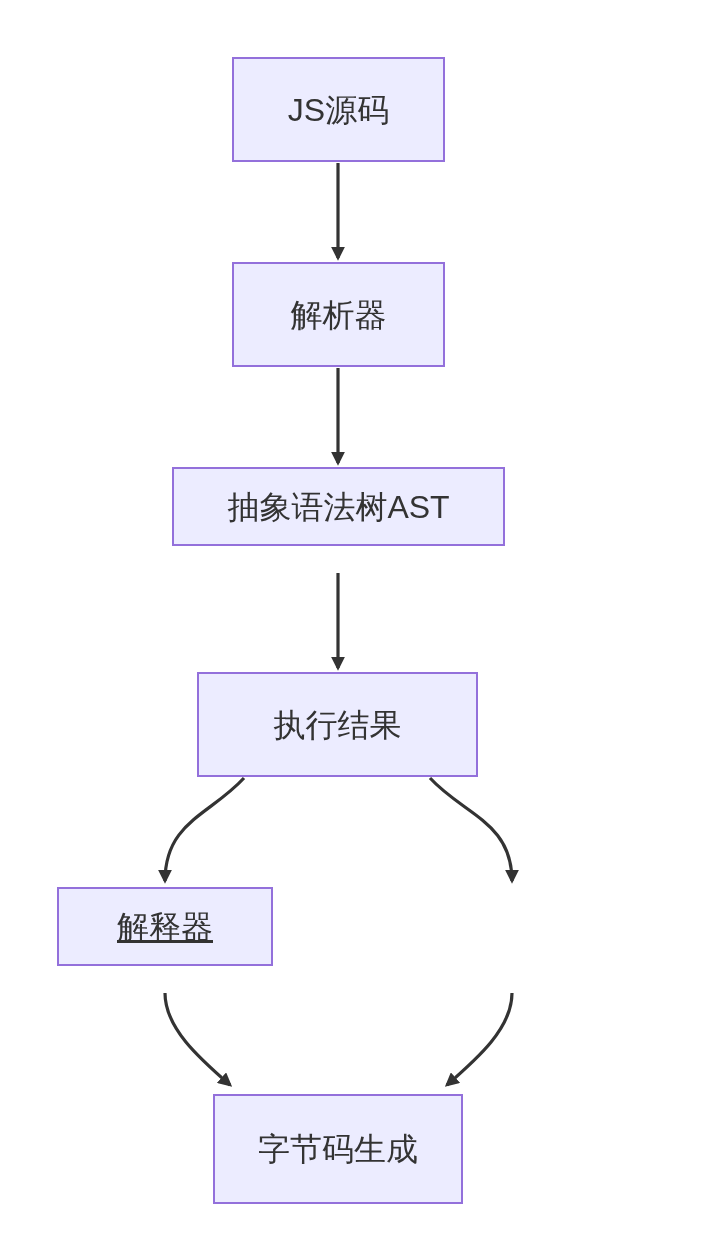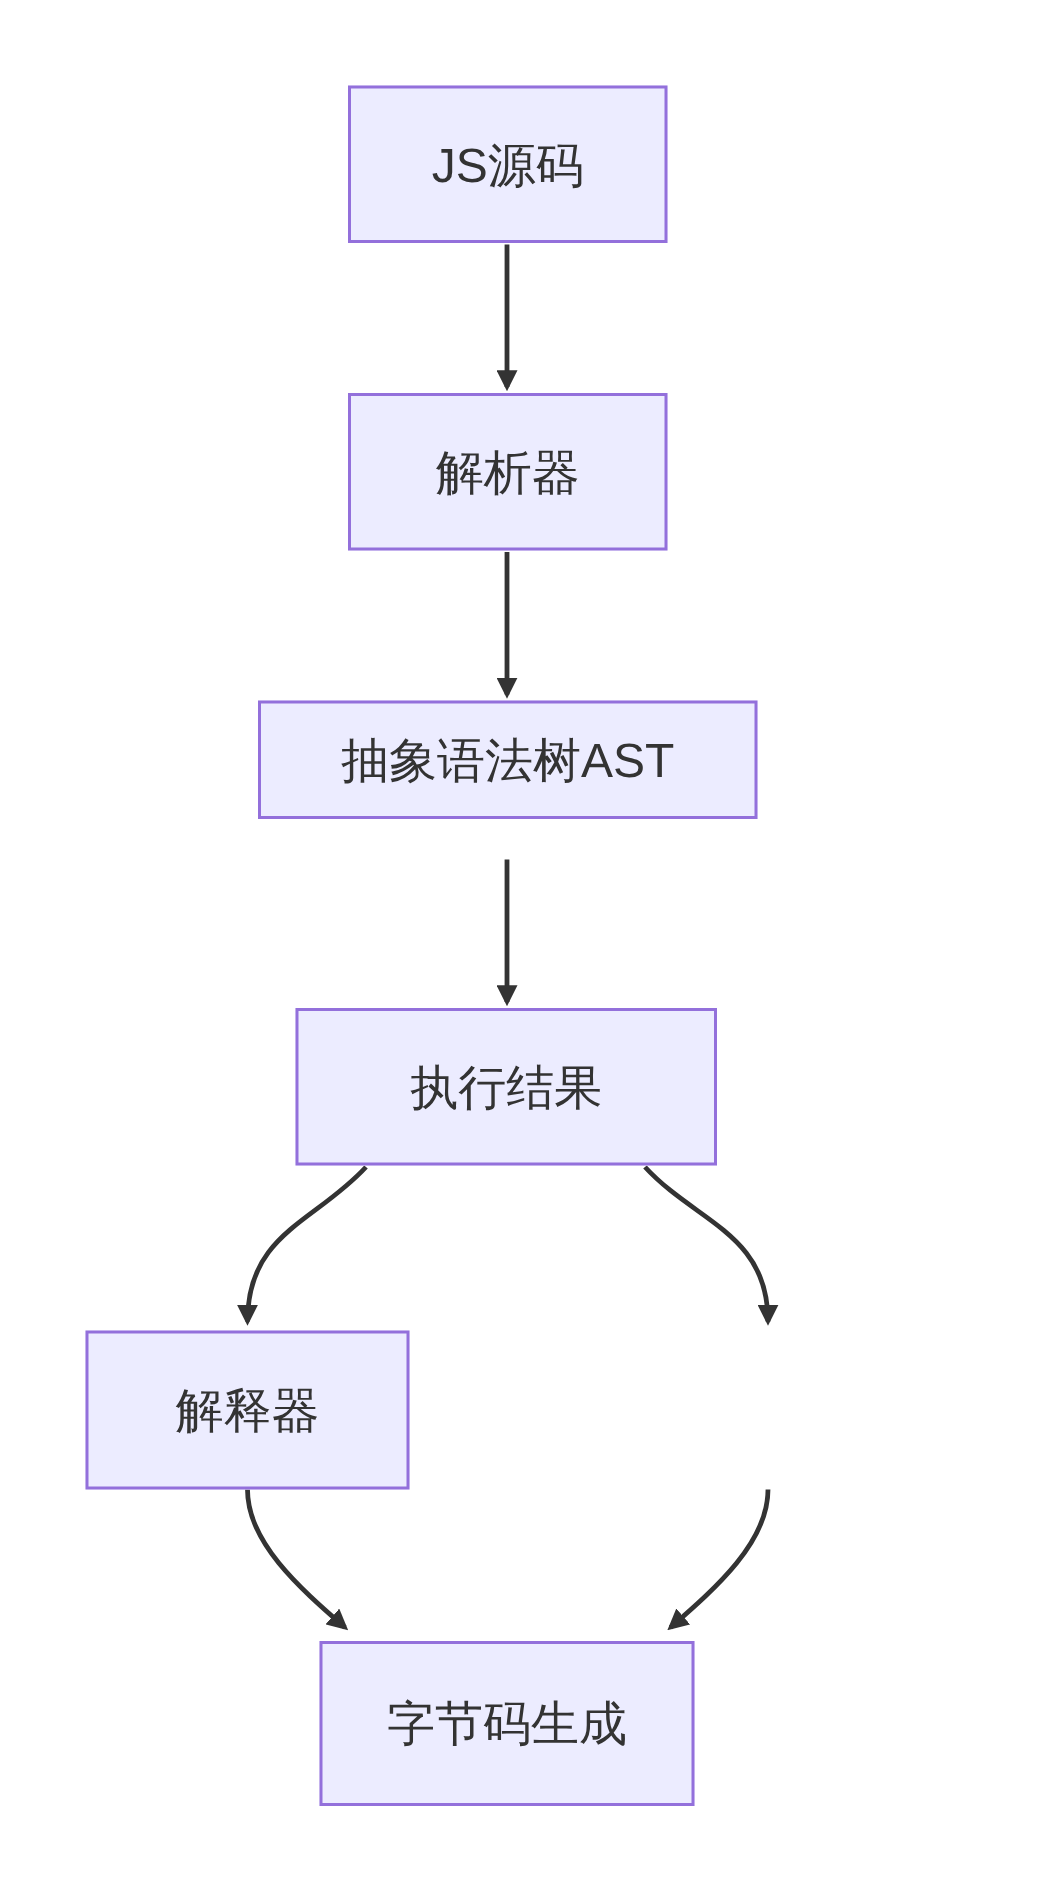--- a/index.html
+++ b/index.html
@@ -29,21 +29,21 @@
     font-size:32px;
     line-height:1;
     box-sizing:border-box;
     text-align:center;
     white-space:nowrap;
   }
   #node-js-source      {left:232px; top:57px;   width:213px; height:105px;}
   #node-parser         {left:232px; top:262px;  width:213px; height:105px;}
   #node-ast            {left:172px; top:467px;  width:333px; height:79px;}
   #node-bytecode       {left:197px; top:672px;  width:281px; height:105px;}
-  #node-interpreter    {left:57px;  top:887px;  width:216px; height:106px;}
+  #node-interpreter    {left:57px;  top:887px;  width:216px; height:79px;text-decoration:underline;}
   #node-optimizer      {left:372px; top:887px;  width:281px; height:106px;}
   #node-result         {left:213px; top:1094px; width:250px; height:110px;}
   svg#edges{
     position:absolute;left:0;top:0;width:708px;height:1260px;
     pointer-events:none;
   }
   svg#edges path.edge{
     fill:none;
     stroke:var(--edge-color);
     stroke-width:3.2px;

